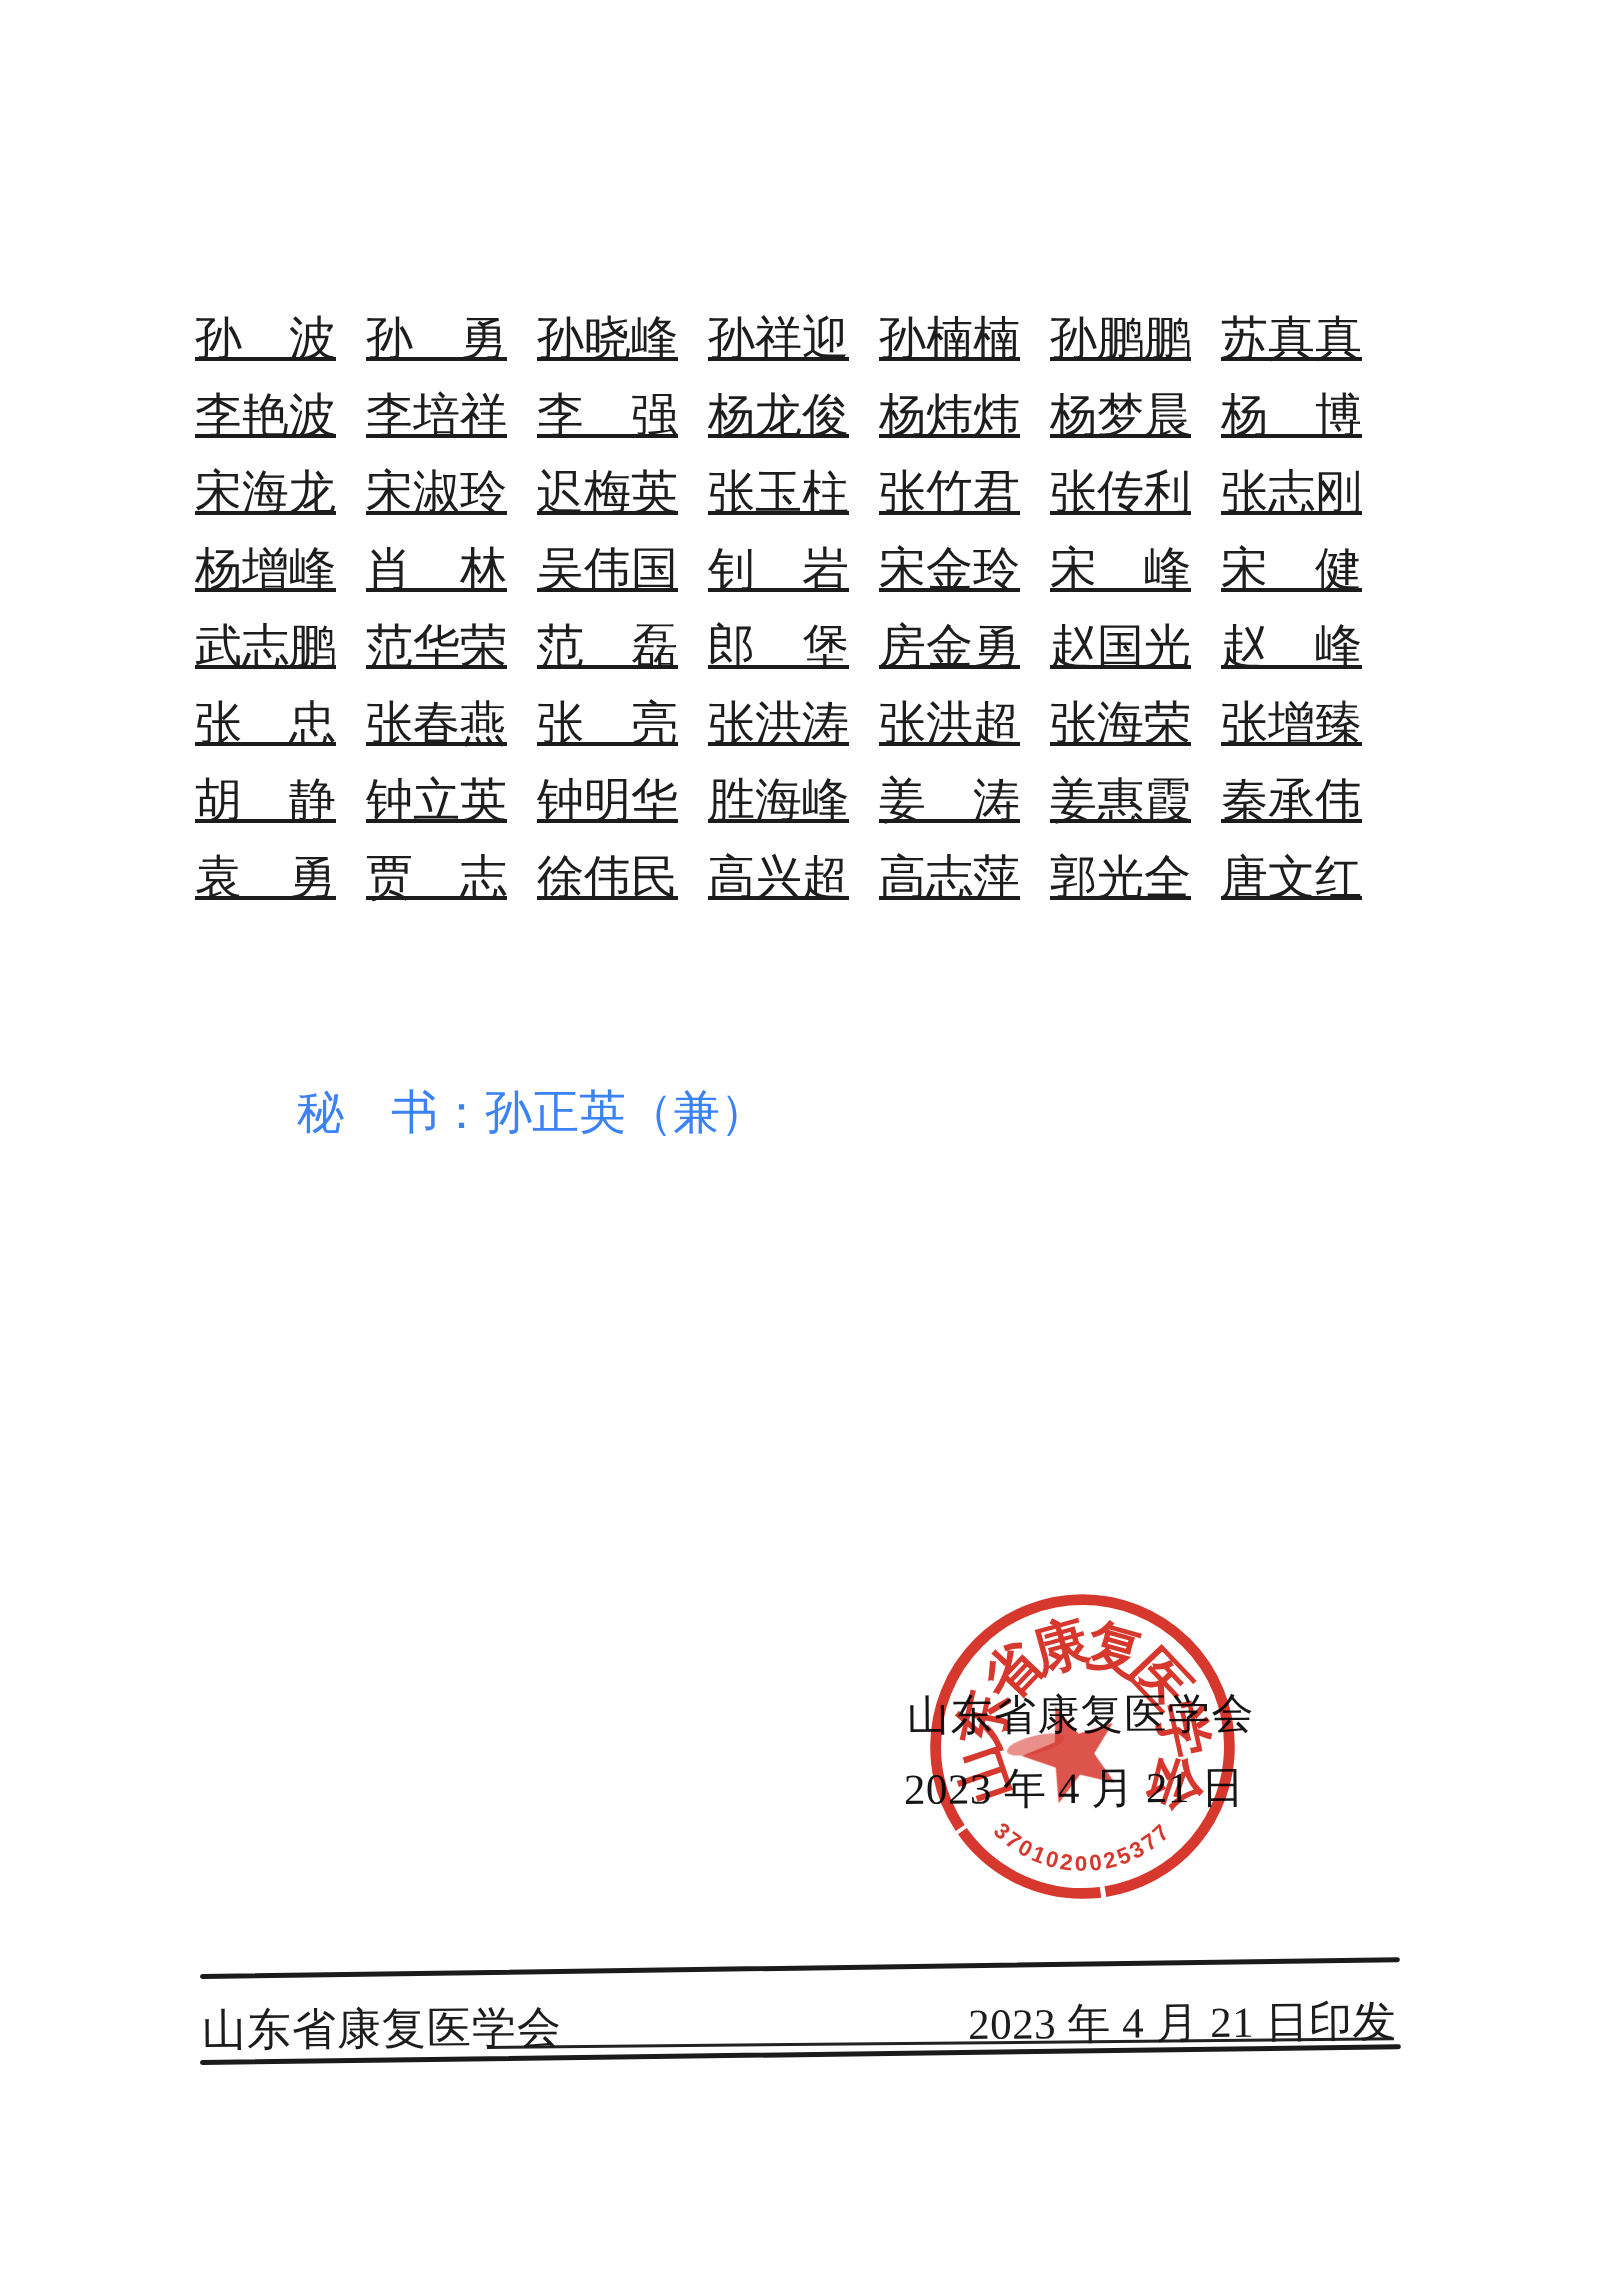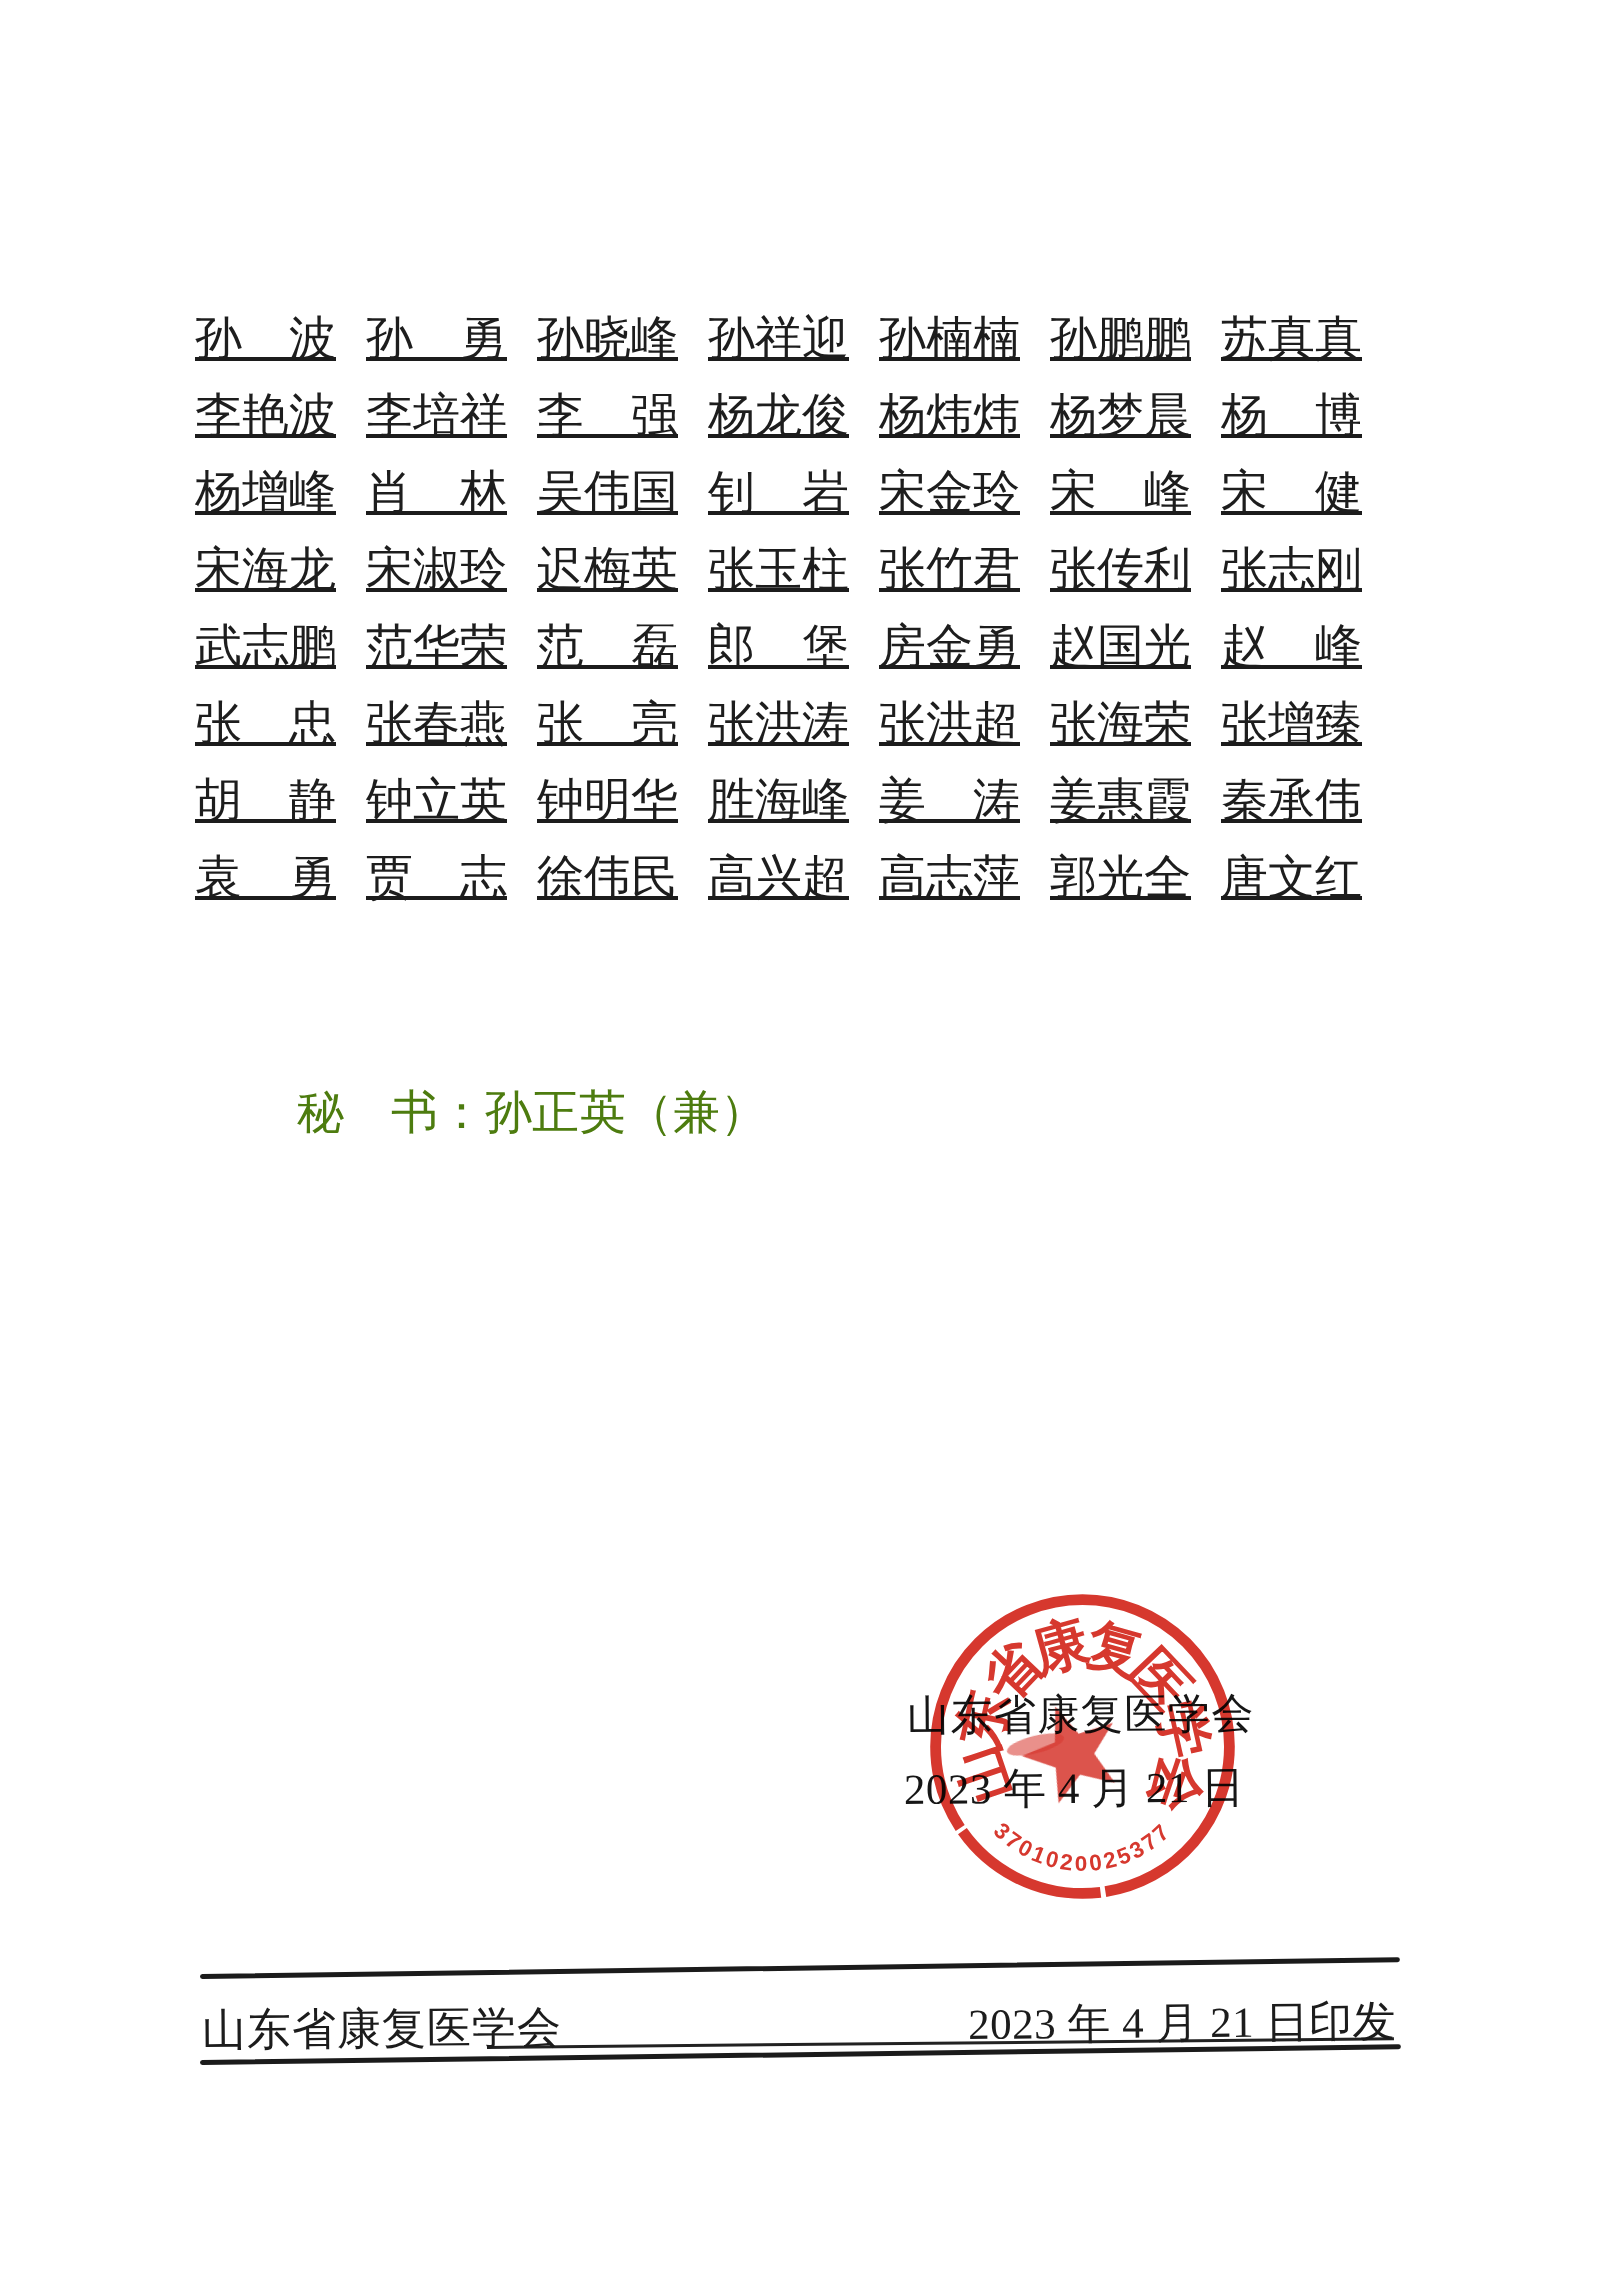--- a/index.html
+++ b/index.html
@@ -19,21 +19,21 @@
   }
   .name-row{display:flex;height:77px;align-items:center;}
   .name-cell{
     display:inline-block;width:145px;margin-right:26px;
     font-size:47px;font-weight:500;line-height:1;
     white-space:pre;color:#1d1d1d;
   }
 
   .secretary{
     position:absolute;left:297px;top:1074px;height:77px;line-height:77px;
-    font-size:47px;font-weight:500;white-space:pre;color:#4d7c0f;
+    font-size:47px;font-weight:500;white-space:pre;color:#3b82f6;
   }
 
   
   .sig-org{
     position:absolute;left:907px;top:1688px;
     font-size:42px;font-weight:500;letter-spacing:1.5px;white-space:pre;
     transform:rotate(-0.4deg);transform-origin:left center;color:#161616;
     z-index:2;
   }
   .sig-date{
@@ -99,36 +99,36 @@
       <div class="name-row">
         <span class="name-cell">李艳波</span>
         <span class="name-cell">李培祥</span>
         <span class="name-cell">李　强</span>
         <span class="name-cell">杨龙俊</span>
         <span class="name-cell">杨炜炜</span>
         <span class="name-cell">杨梦晨</span>
         <span class="name-cell">杨　博</span>
       </div>
       <div class="name-row">
+        <span class="name-cell">宋海龙</span>
+        <span class="name-cell">宋淑玲</span>
+        <span class="name-cell">迟梅英</span>
+        <span class="name-cell">张玉柱</span>
+        <span class="name-cell">张竹君</span>
+        <span class="name-cell">张传利</span>
+        <span class="name-cell">张志刚</span>
+      </div>
+      <div class="name-row">
         <span class="name-cell">杨增峰</span>
         <span class="name-cell">肖　林</span>
         <span class="name-cell">吴伟国</span>
         <span class="name-cell">钊　岩</span>
         <span class="name-cell">宋金玲</span>
         <span class="name-cell">宋　峰</span>
         <span class="name-cell">宋　健</span>
-      </div>
-      <div class="name-row">
-        <span class="name-cell">宋海龙</span>
-        <span class="name-cell">宋淑玲</span>
-        <span class="name-cell">迟梅英</span>
-        <span class="name-cell">张玉柱</span>
-        <span class="name-cell">张竹君</span>
-        <span class="name-cell">张传利</span>
-        <span class="name-cell">张志刚</span>
       </div>
       <div class="name-row">
         <span class="name-cell">武志鹏</span>
         <span class="name-cell">范华荣</span>
         <span class="name-cell">范　磊</span>
         <span class="name-cell">郎　堡</span>
         <span class="name-cell">房金勇</span>
         <span class="name-cell">赵国光</span>
         <span class="name-cell">赵　峰</span>
       </div>

